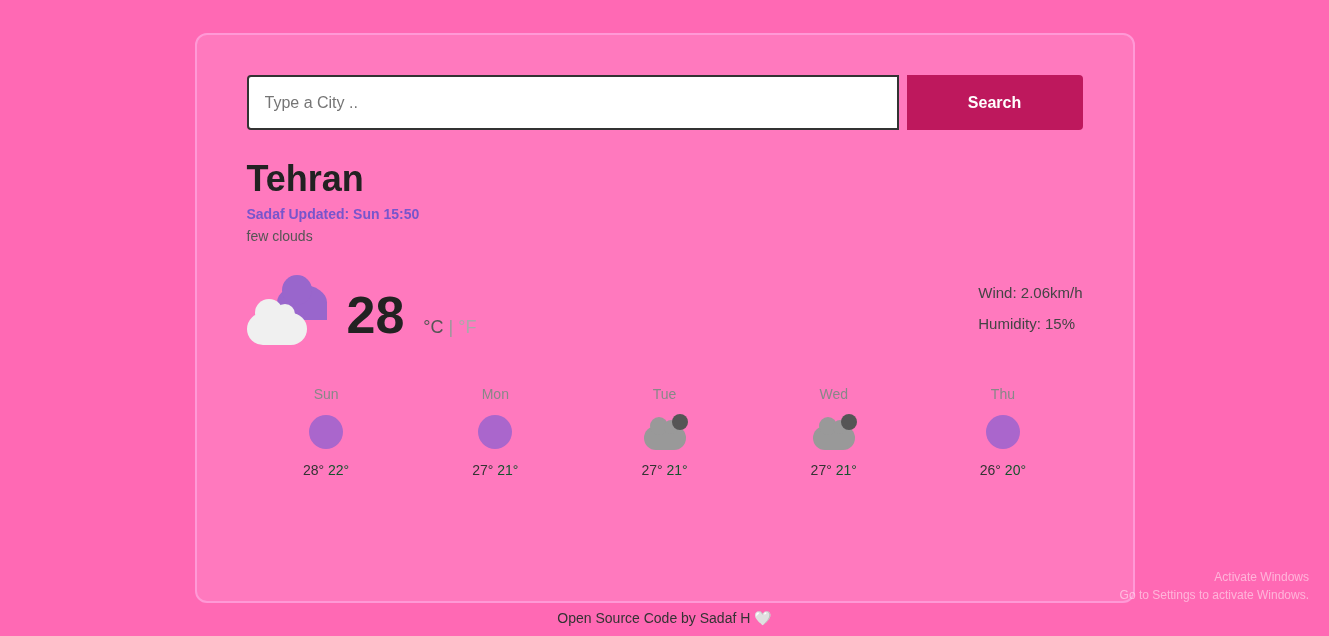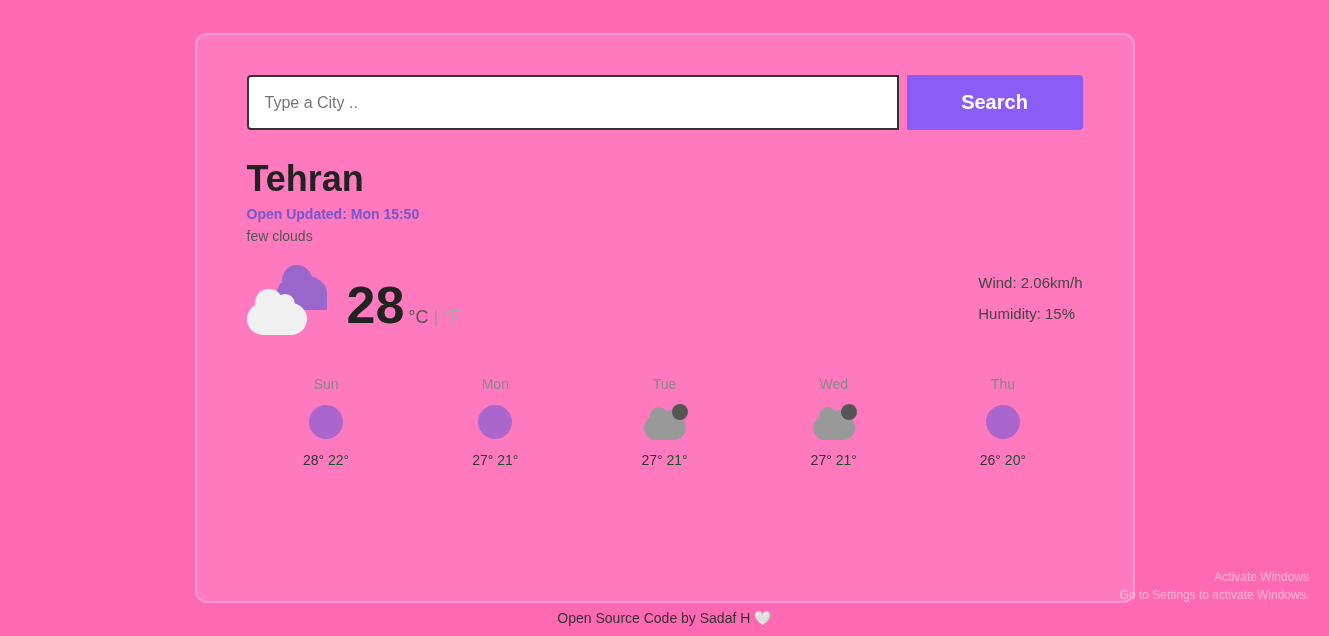--- a/index.html
+++ b/index.html
@@ -39,23 +39,23 @@
       padding: 0 16px;
       font-size: 16px;
       color: #555;
       background: #fff;
       outline: none;
     }
 
     .search-button {
       width: 176px;
       height: 55px;
-      background: #8b5cf6;
+      background: #be185d;
       color: white;
-      font-size: 20px;
+      font-size: 16px;
       font-weight: bold;
       border: none;
       border-radius: 0 4px 4px 0;
       cursor: pointer;
     }
 
     .city-name {
       font-size: 36px;
       font-weight: bold;
       color: #222;
@@ -69,21 +69,21 @@
     }
 
     .last-updated span {
       color: #7755cc;
       font-weight: bold;
     }
 
     .weather-desc {
       font-size: 14px;
       color: #555;
-      margin-bottom: 30px;
+      margin-bottom: 40px;
     }
 
     .weather-main {
       display: flex;
       align-items: center;
       gap: 20px;
       margin-bottom: 40px;
     }
 
     .weather-icon-large {
@@ -148,21 +148,21 @@
 
     .temp-display {
       font-size: 52px;
       font-weight: bold;
       color: #222;
     }
 
     .temp-units {
       font-size: 18px;
       color: #555;
-      margin-left: 4px;
+      margin-left: 19px;
     }
 
     .temp-units .sep {
       color: #999;
     }
 
     .temp-units .unit-f {
       color: #aaa;
     }
 
@@ -308,22 +308,22 @@
 <div class="main-card">
 
   <div class="search-row">
     <input class="city-input" type="text" placeholder="Type a City .." style="">
     <button class="search-button">Search</button>
   </div>
 
   <div class="city-name">Tehran</div>
 
   <div class="last-updated">
-    <span>Open Updated:</span>
-    <span>Mon 15:50</span>
+    <span>Sadaf Updated:</span>
+    <span>Sun 15:50</span>
   </div>
 
   <div class="weather-desc">few clouds</div>
 
   <div class="weather-main">
 
     <div class="weather-icon-large">
       <div class="cloud-back"></div>
       <div class="cloud-front"></div>
     </div>

